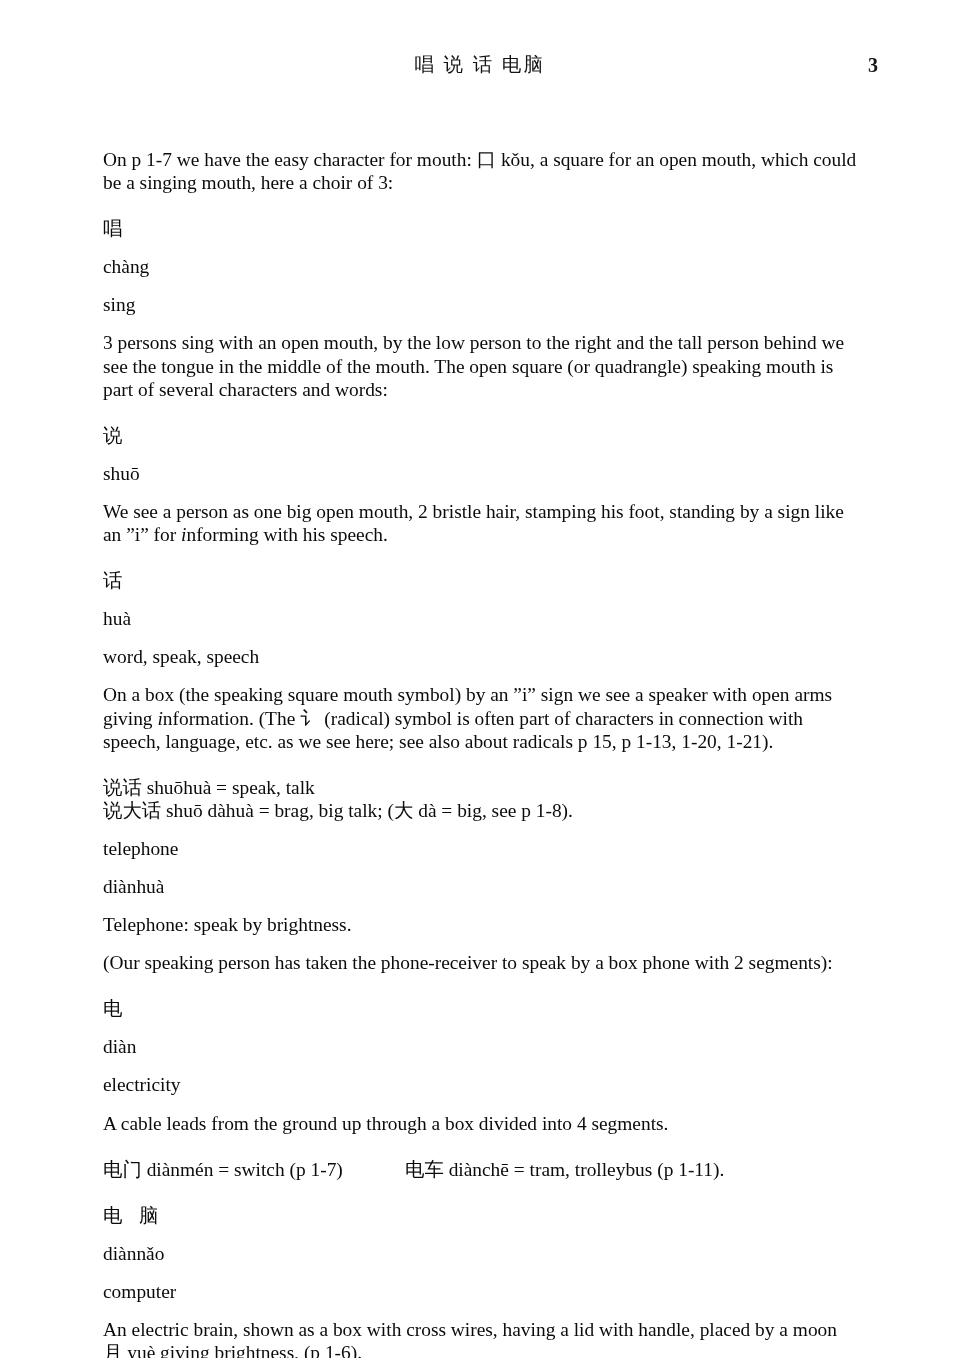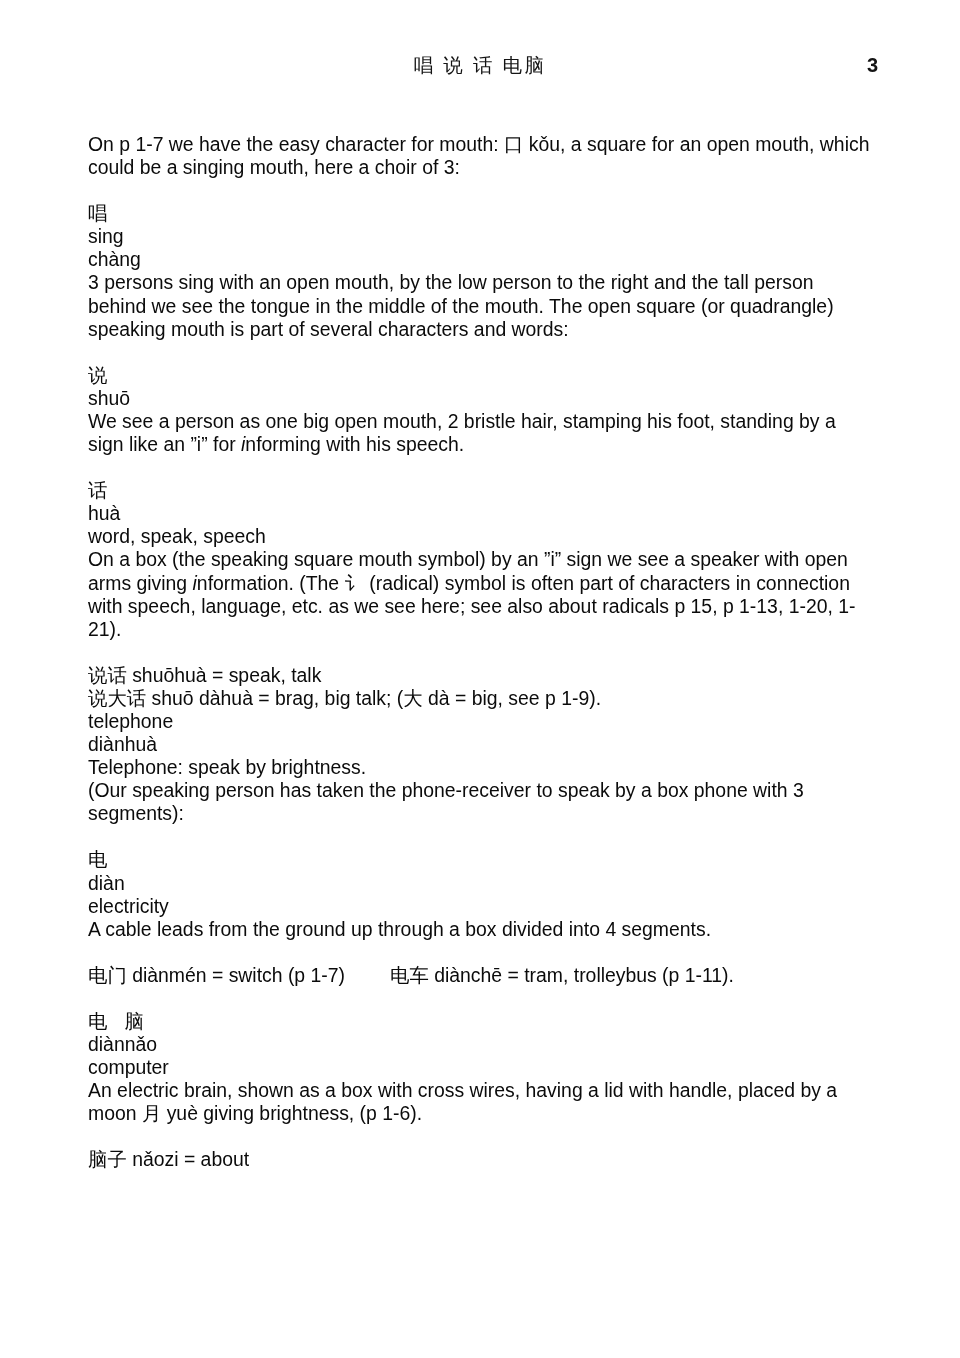--- a/index.html
+++ b/index.html
@@ -7,21 +7,21 @@
     margin: 0;
     padding: 0;
     background: #ffffff;
   }
   .page {
     position: relative;
     width: 960px;
     height: 1358px;
     background: #ffffff;
     overflow: hidden;
-    font-family: Liberation Sans, sans-serif;
+    font-family: Liberation Serif, serif;
     color: #0b0b0b;
   }
 
   
   .header {
     position: absolute;
     left: 0;
     top: 52px;
     width: 960px;
     height: 30px;
@@ -52,21 +52,21 @@
   .body-col {
     position: absolute;
     left: 88px;
     top: 133px;
     width: 784px;
   }
 
   .para {
     font-size: 19.4px;
     line-height: 23.1px;
-    margin: 0;
+    margin: 15px;
     text-align: left;
     color: #0b0b0b;
   }
   .para.gap {
     margin-top: 23px;
   }
   .hanzi {
     font-size: 19.4px;
     line-height: 23.1px;
   }
@@ -102,42 +102,42 @@
   <div class="header">
     <div class="header-title">唱 说 话 电脑</div>
     <div class="header-pageno">3</div>
   </div>
 
   <div class="body-col">
 
     <p class="para">On p 1-7 we have the easy character for mouth: 口 kǒu, a square for an open mouth, which could be a singing mouth, here a choir of 3:</p>
 
     <p class="para gap hanzi">唱</p>
+    <p class="para">chàng</p>
     <p class="para">sing</p>
-    <p class="para">chàng</p>
     <p class="para">3 persons sing with an open mouth, by the low person to the right and the tall person behind we see the tongue in the middle of the mouth. The open square (or quadrangle) speaking mouth is part of several characters and words:</p>
 
     <p class="para gap hanzi">说</p>
     <p class="para">shuō</p>
     <p class="para"><span>We see a person as one big open mouth, 2 bristle hair, stamping his foot, standing by a sign like an ”i” for </span><span class="it">i</span><span>nforming with his speech.</span></p>
 
 
     <p class="para gap hanzi">话</p>
     <p class="para">huà</p>
     <p class="para">word, speak, speech</p>
     <p class="para"><span>On a box (the speaking square mouth symbol) by an ”i” sign we see a speaker with open arms giving </span><span class="it">i</span><span>nformation. (The 讠 (radical) symbol is often part of characters in connection with speech, language, etc. as we see here; see also about radicals p 15, p 1-13, 1-20, 1-21).</span></p>
 
     <p class="para gap cols">
-      <span class="c1">说话 shuōhuà  = speak, talk</span><span class="c2">说大话 shuō dàhuà  = brag, big talk; (大 dà  = big, see p 1-9).</span>
+      <span class="c1">说话 shuōhuà  = speak, talk</span><span class="c2">说大话 shuō dàhuà  = brag, big talk; (大 dà  = big, see p 1-8).</span>
     </p>
 
     <p class="para">telephone</p>
     <p class="para">diànhuà</p>
     <p class="para">Telephone: speak by brightness.</p>
-    <p class="para">(Our speaking person has taken the phone-receiver to speak by a box phone with 3 segments):</p>
+    <p class="para">(Our speaking person has taken the phone-receiver to speak by a box phone with 2 segments):</p>
 
     <p class="para gap hanzi">电</p>
     <p class="para">diàn</p>
     <p class="para">electricity</p>
     <p class="para">A cable leads from the ground up through a box divided into 4 segments.</p>
 
     <p class="para gap cols">
       <span class="c1">电门 diànmén  = switch (p 1-7)</span><span class="c2">电车 diànchē  = tram, trolleybus (p 1-11).</span>
     </p>
 

